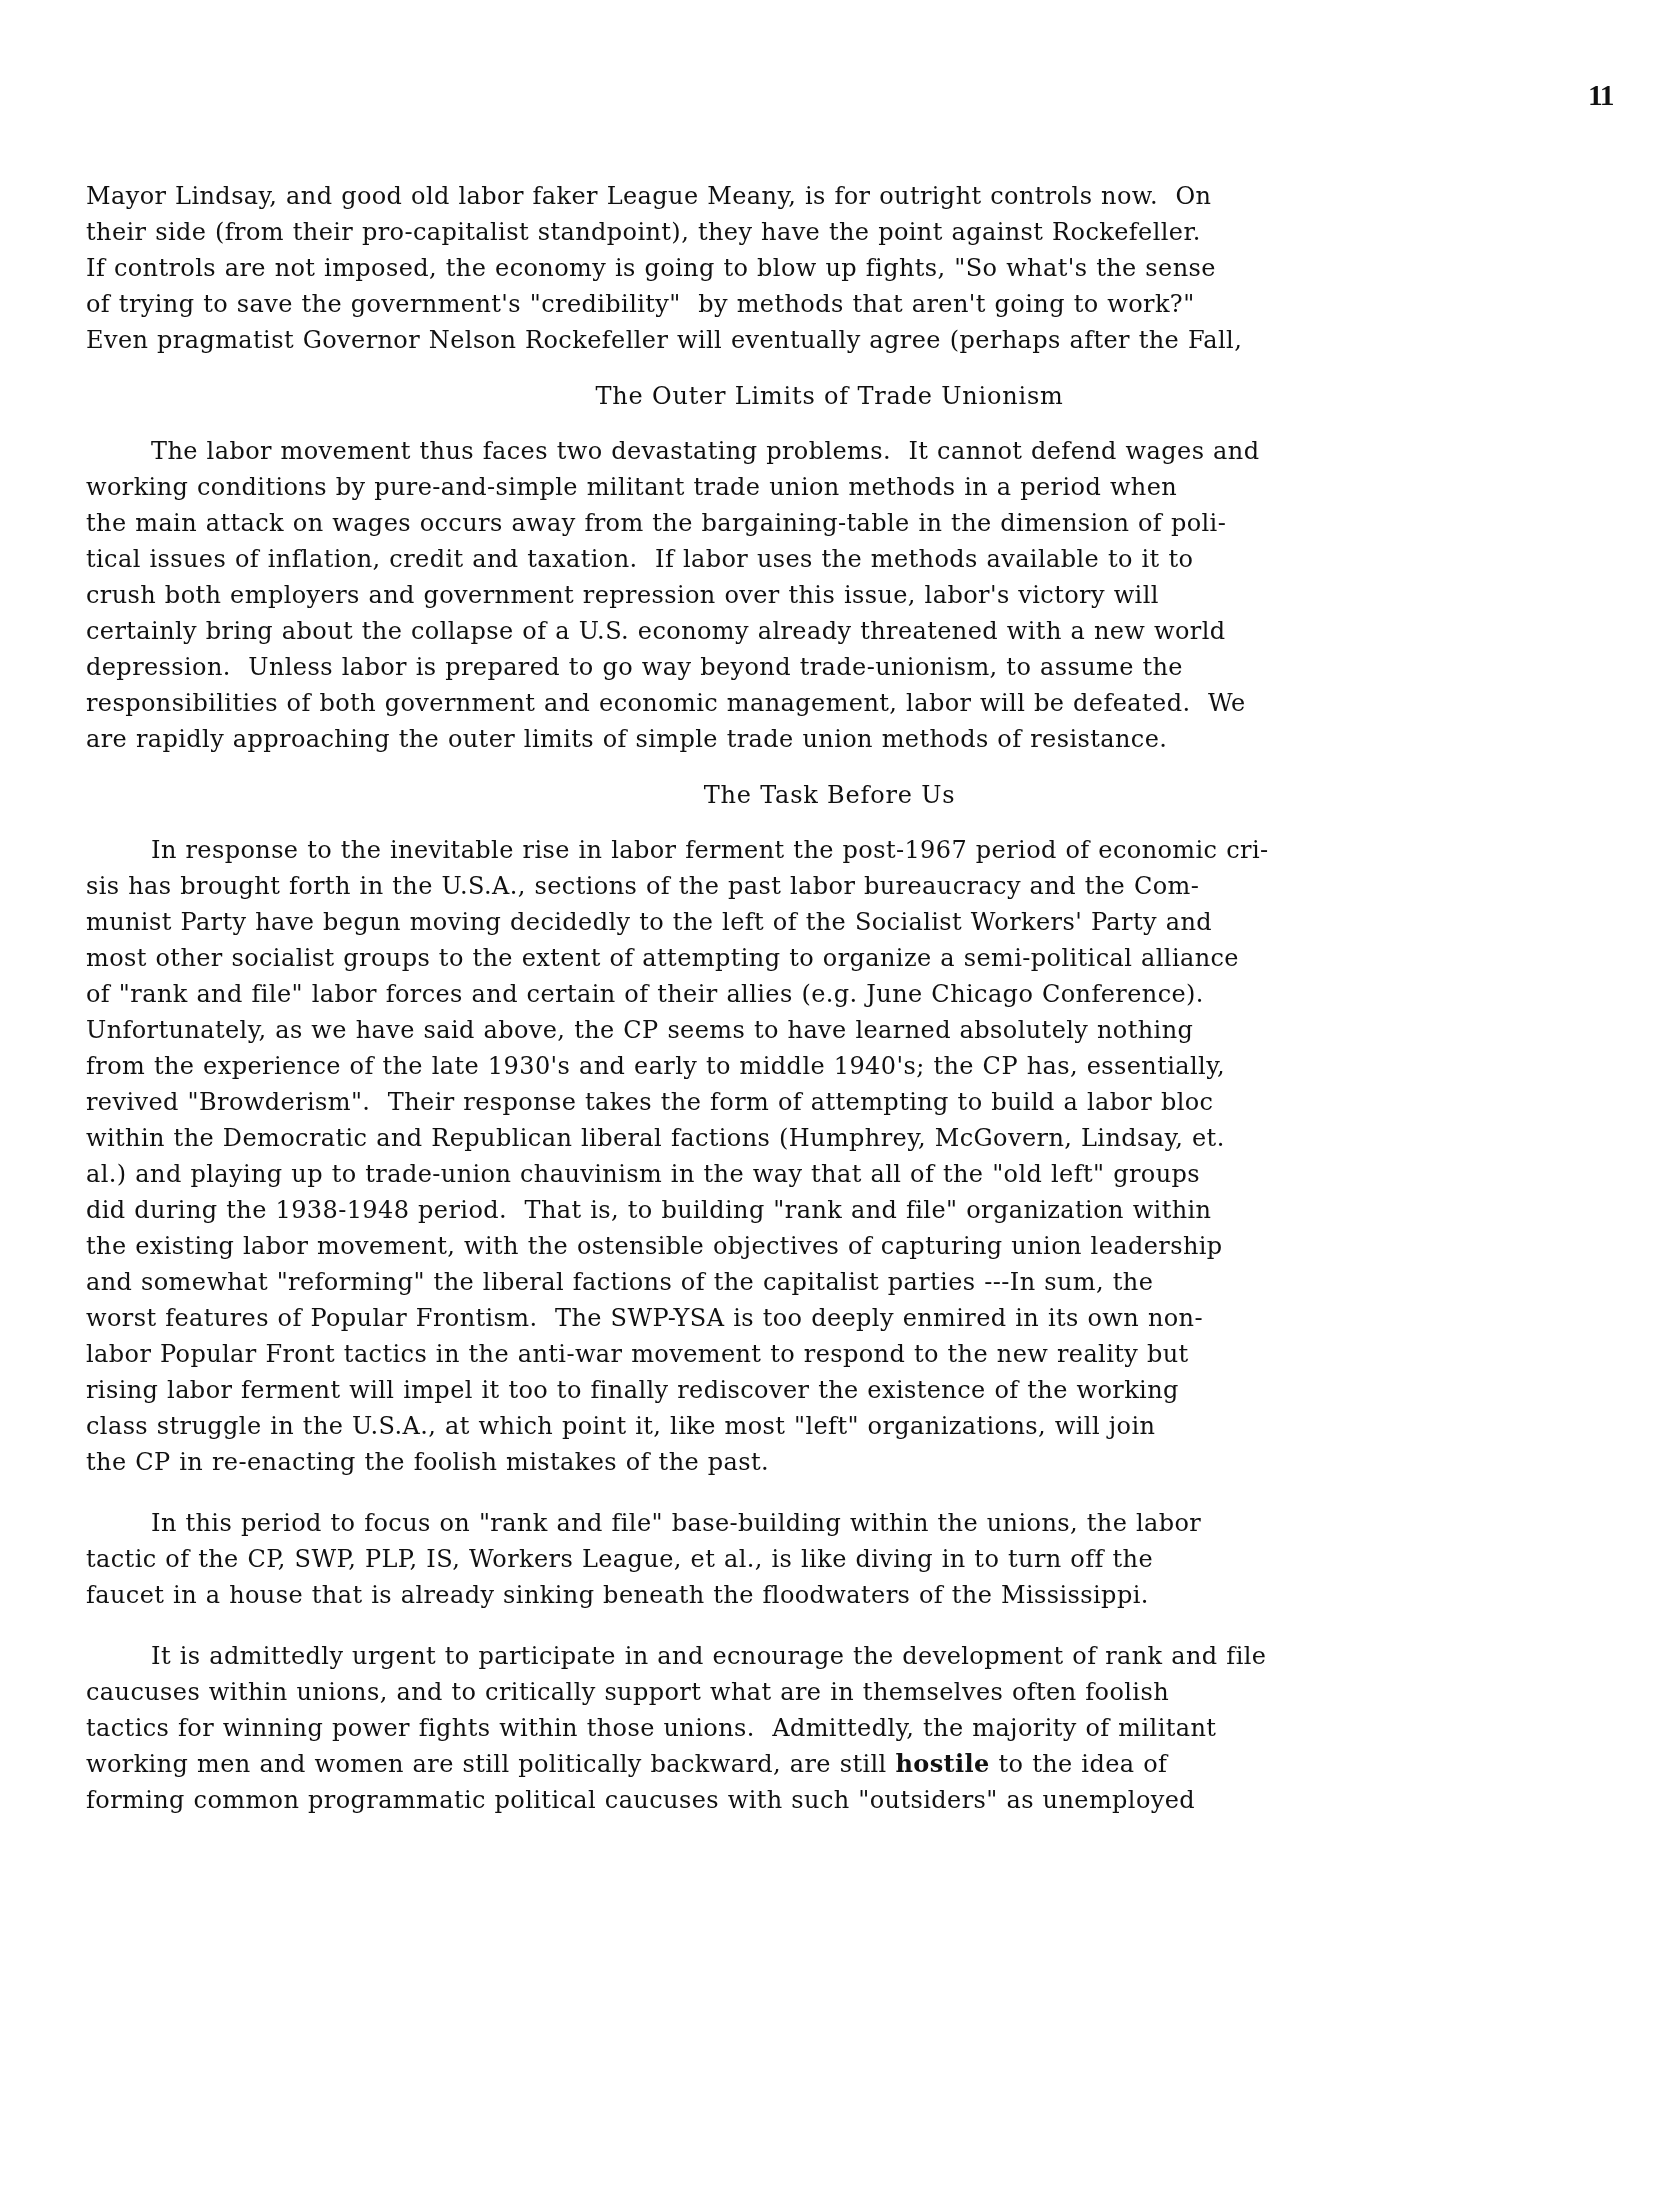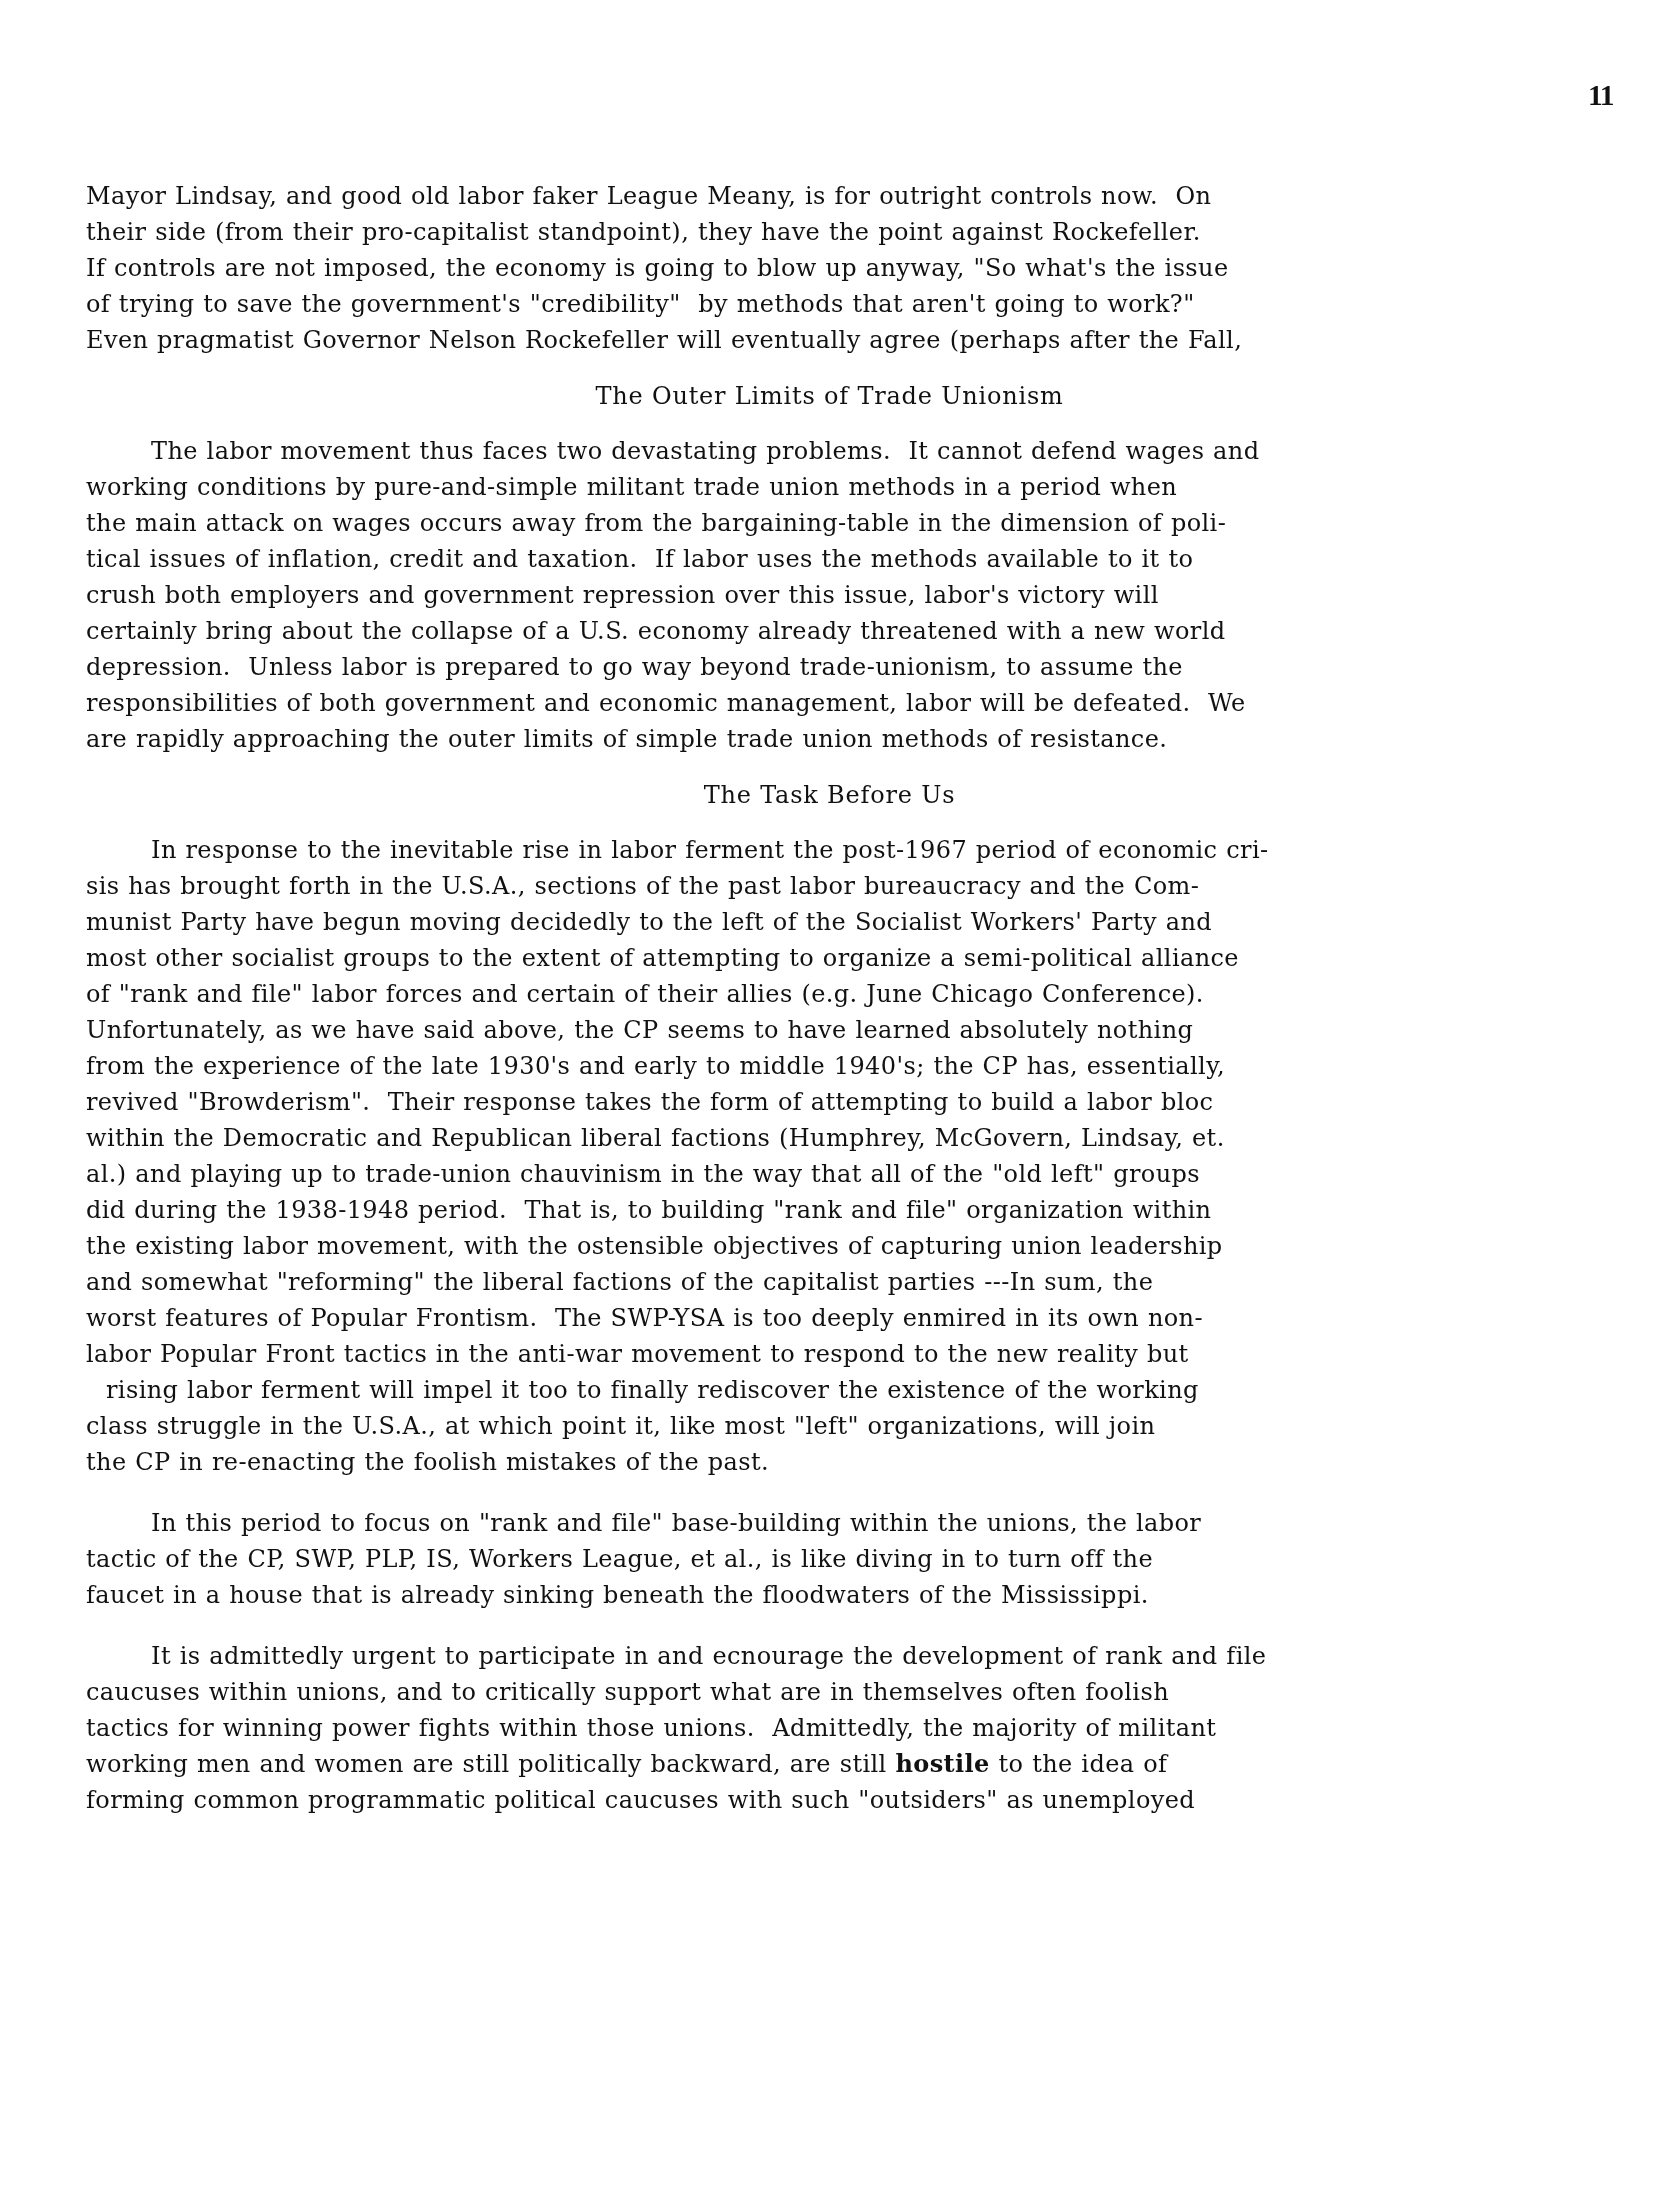--- a/index.html
+++ b/index.html
@@ -59,21 +59,21 @@
 </head>
 <body>
 
 <div class="page-number">11</div>
 
 <div class="body-text">
 
   <div>
     <div class="line" style="white-space: pre;">Mayor Lindsay, and good old labor faker League Meany, is for outright controls now.  On</div>
     <div class="line" style="white-space: pre;">their side (from their pro-capitalist standpoint), they have the point against Rockefeller.</div>
-    <div class="line" style="white-space: pre;">If controls are not imposed, the economy is going to blow up anyway, "So what's the issue</div>
+    <div class="line" style="white-space: pre;">If controls are not imposed, the economy is going to blow up fights, "So what's the sense</div>
     <div class="line" style="white-space: pre;">of trying to save the government's "credibility"  by methods that aren't going to work?"</div>
     <div class="line" style="white-space: pre;">Even pragmatist Governor Nelson Rockefeller will eventually agree (perhaps after the Fall,</div>
   </div>
 
   <div class="gap-md"></div>
   <div class="heading">The Outer Limits of Trade Unionism</div>
   <div class="gap-md"></div>
 
   <div>
     <div class="line indent" style="white-space: pre;">The labor movement thus faces two devastating problems.  It cannot defend wages and</div>
@@ -100,21 +100,21 @@
     <div class="line" style="white-space: pre;">Unfortunately, as we have said above, the CP seems to have learned absolutely nothing</div>
     <div class="line" style="white-space: pre;">from the experience of the late 1930's and early to middle 1940's; the CP has, essentially,</div>
     <div class="line" style="white-space: pre;">revived "Browderism".  Their response takes the form of attempting to build a labor bloc</div>
     <div class="line" style="white-space: pre;"><span style="white-space: pre;">within the Democratic and Republican liberal factions (Humphrey, McGovern, Lindsay, </span><span class="ul" style="white-space: pre;">et.</span></div>
     <div class="line" style="white-space: pre;"><span class="ul" style="white-space: pre;">al.</span><span style="white-space: pre;">) and playing up to trade-union chauvinism in the way that all of the "old left" groups</span></div>
     <div class="line" style="white-space: pre;"><span style="white-space: pre;">did during the 1938-1948 period.  That is, to building "rank and file" organization </span><span class="ul" style="white-space: pre;">within</span></div>
     <div class="line" style="white-space: pre;">the existing labor movement, with the ostensible objectives of capturing union leadership</div>
     <div class="line" style="white-space: pre;">and somewhat "reforming" the liberal factions of the capitalist parties ---In sum, the</div>
     <div class="line" style="white-space: pre;">worst features of Popular Frontism.  The SWP-YSA is too deeply enmired in its own non-</div>
     <div class="line" style="white-space: pre;">labor Popular Front tactics in the anti-war movement to respond to the new reality but</div>
-    <div class="line" style="white-space: pre; margin-left: 20px;">rising labor ferment will impel it too to finally rediscover the existence of the working</div>
+    <div class="line" style="white-space: pre;">rising labor ferment will impel it too to finally rediscover the existence of the working</div>
     <div class="line" style="white-space: pre;">class struggle in the U.S.A., at which point it, like most "left" organizations, will join</div>
     <div class="line" style="white-space: pre;">the CP in re-enacting the foolish mistakes of the past.</div>
   </div>
 
   <div class="gap-lg"></div>
 
   <div>
     <div class="line indent" style="white-space: pre;">In this period to focus on "rank and file" base-building within the unions, the labor</div>
     <div class="line" style="white-space: pre;"><span style="white-space: pre;">tactic of the CP, SWP, PLP, IS, Workers League, </span><span class="ul" style="white-space: pre;">et</span><span style="white-space: pre;"> </span><span class="ul" style="white-space: pre;">al</span><span style="white-space: pre;">., is like diving in to turn off the</span></div>
     <div class="line" style="white-space: pre;">faucet in a house that is already sinking beneath the floodwaters of the Mississippi.</div>

